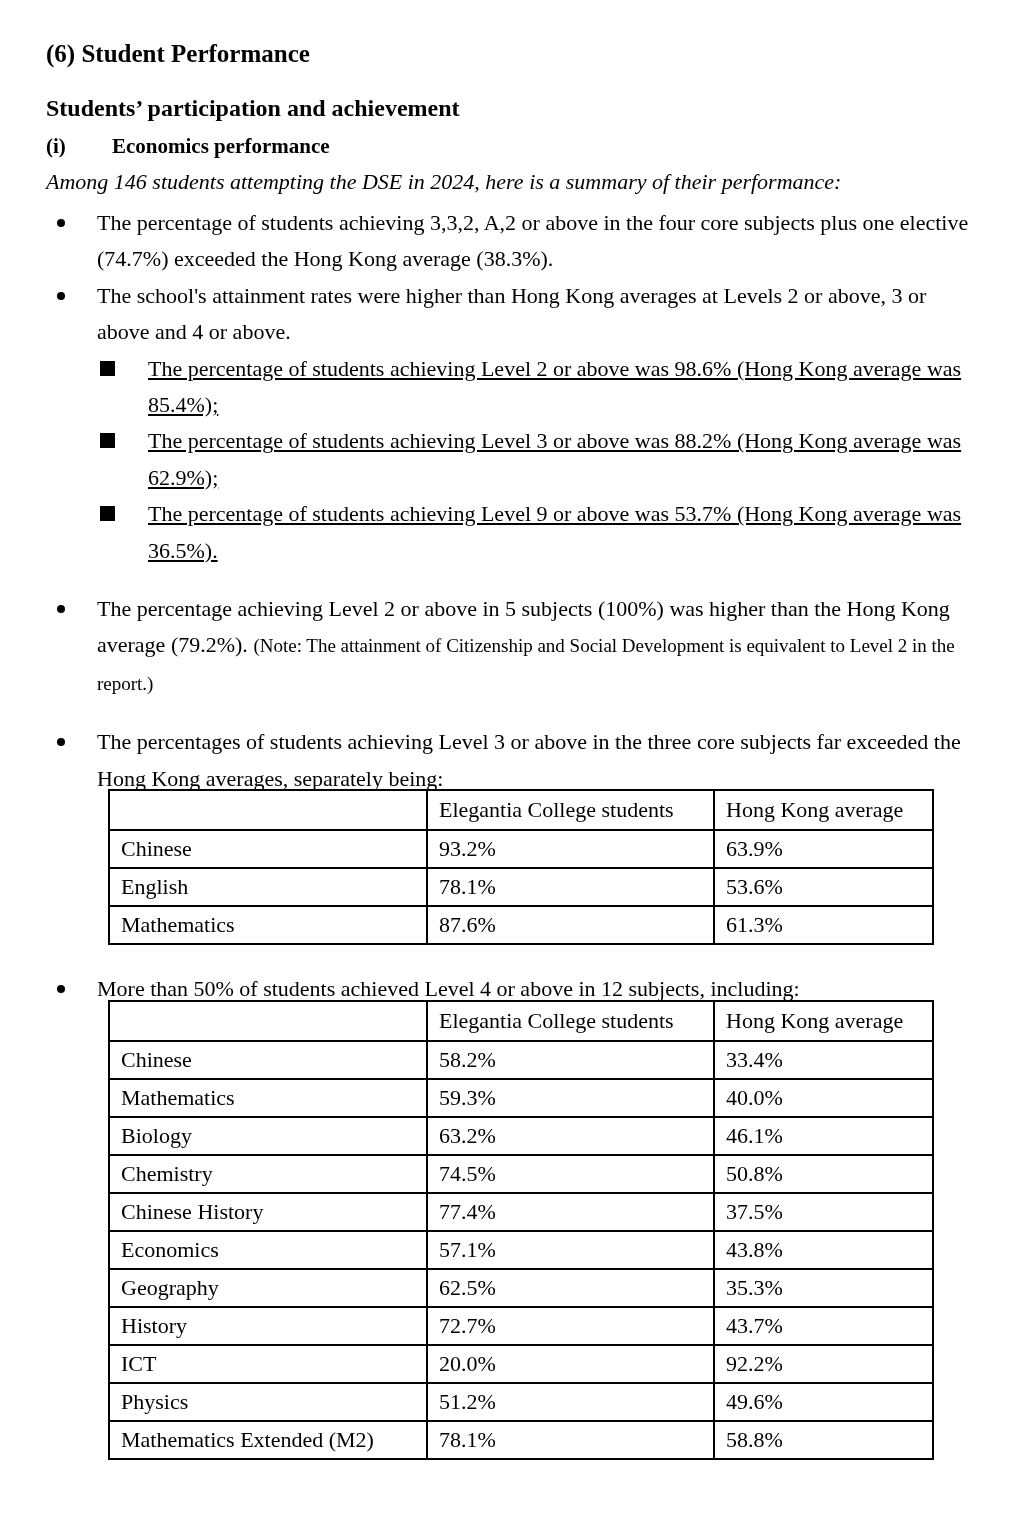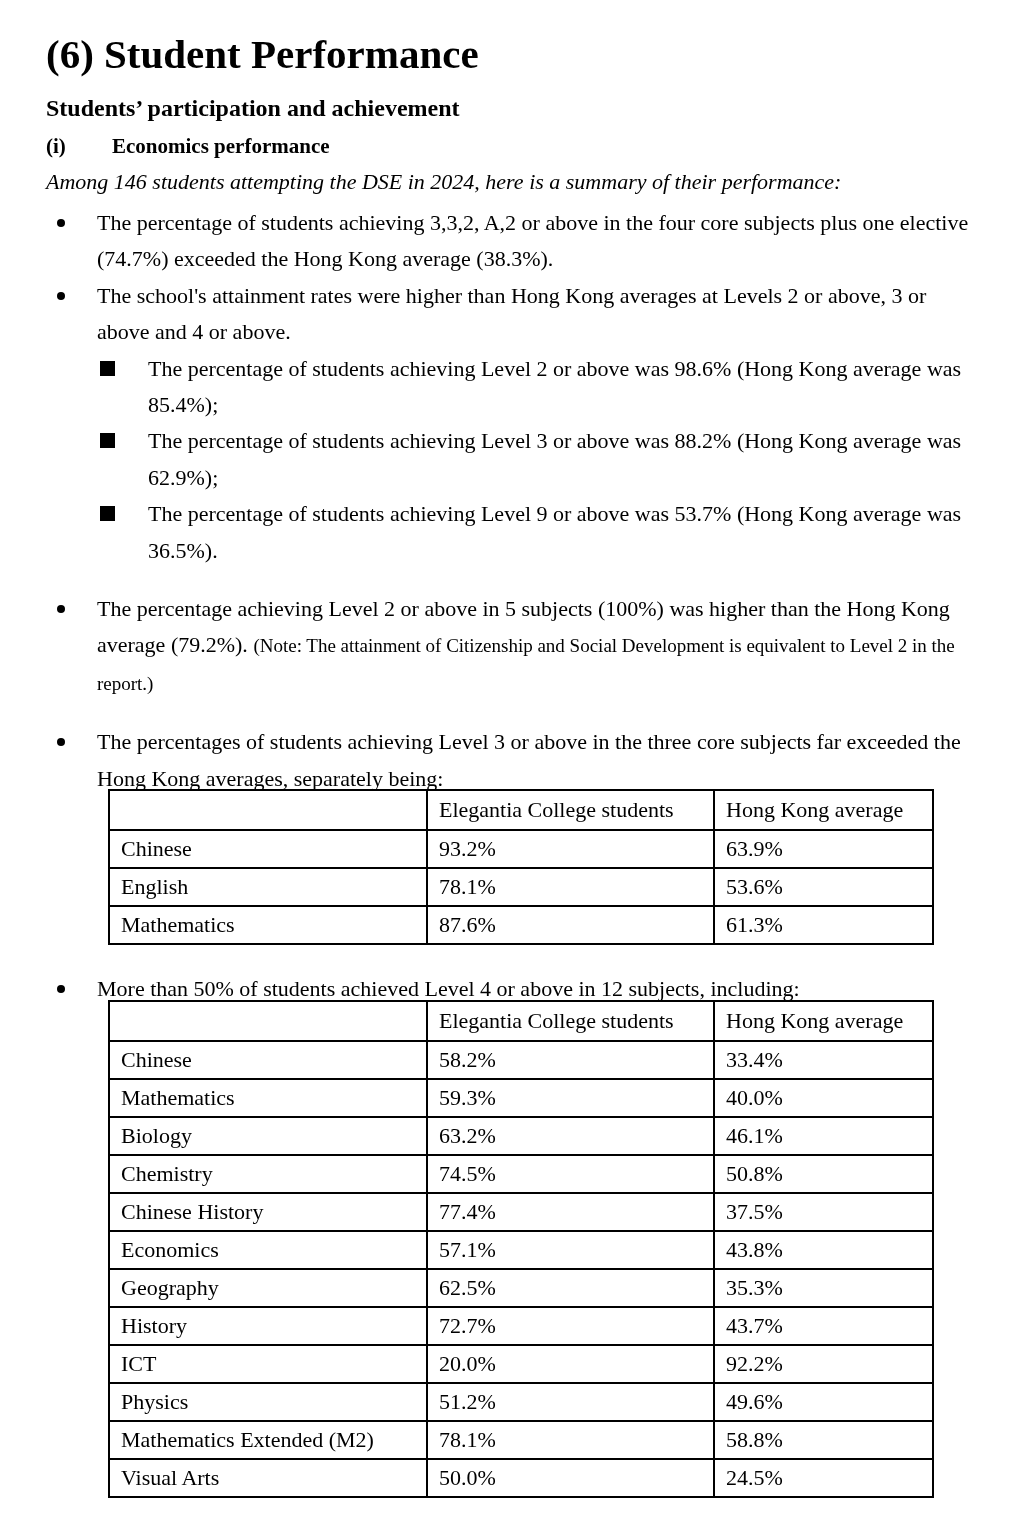--- a/index.html
+++ b/index.html
@@ -15,21 +15,21 @@
     overflow: hidden;
   }
   .page {
     box-sizing: border-box;
     width: 1012px;
     height: 1513px;
     padding: 34px 28px 0 46px;
   }
   h1 {
     margin: 0;
-    font-size: 41px;
+    font-size: 25px;
     line-height: 40px;
     font-weight: bold;
   }
   h2 {
     margin: 20px 0 0 0;
     font-size: 24px;
     line-height: 29px;
     font-weight: bold;
   }
   .h3 {
@@ -60,21 +60,21 @@
   .lv1 { padding-left: 51px; }
   .lv1 > .dot {
     position: absolute;
     left: 11px;
     top: 14px;
     width: 8px;
     height: 8px;
     border-radius: 50%;
     background: #000;
   }
-  .lv2 { padding-left: 102px; }
+  .lv2 { padding-left: 102px; text-decoration: underline; }
   .lv2 > .sq {
     position: absolute;
     left: 54px;
     top: 10px;
     width: 15px;
     height: 15px;
     background: #000;
   }
   .gap-lg { margin-top: 22px; }
   .note { font-size: 19px; }
@@ -251,22 +251,17 @@
         <tr>
           <td>Physics</td>
           <td>51.2%</td>
           <td>49.6%</td>
         </tr>
         <tr>
           <td>Mathematics Extended (M2)</td>
           <td>78.1%</td>
           <td>58.8%</td>
         </tr>
-        <tr>
-          <td>Visual Arts</td>
-          <td>50.0%</td>
-          <td>24.5%</td>
-        </tr>
       </tbody>
     </table>
 
   </div>
 </div>
 
 </body></html>

